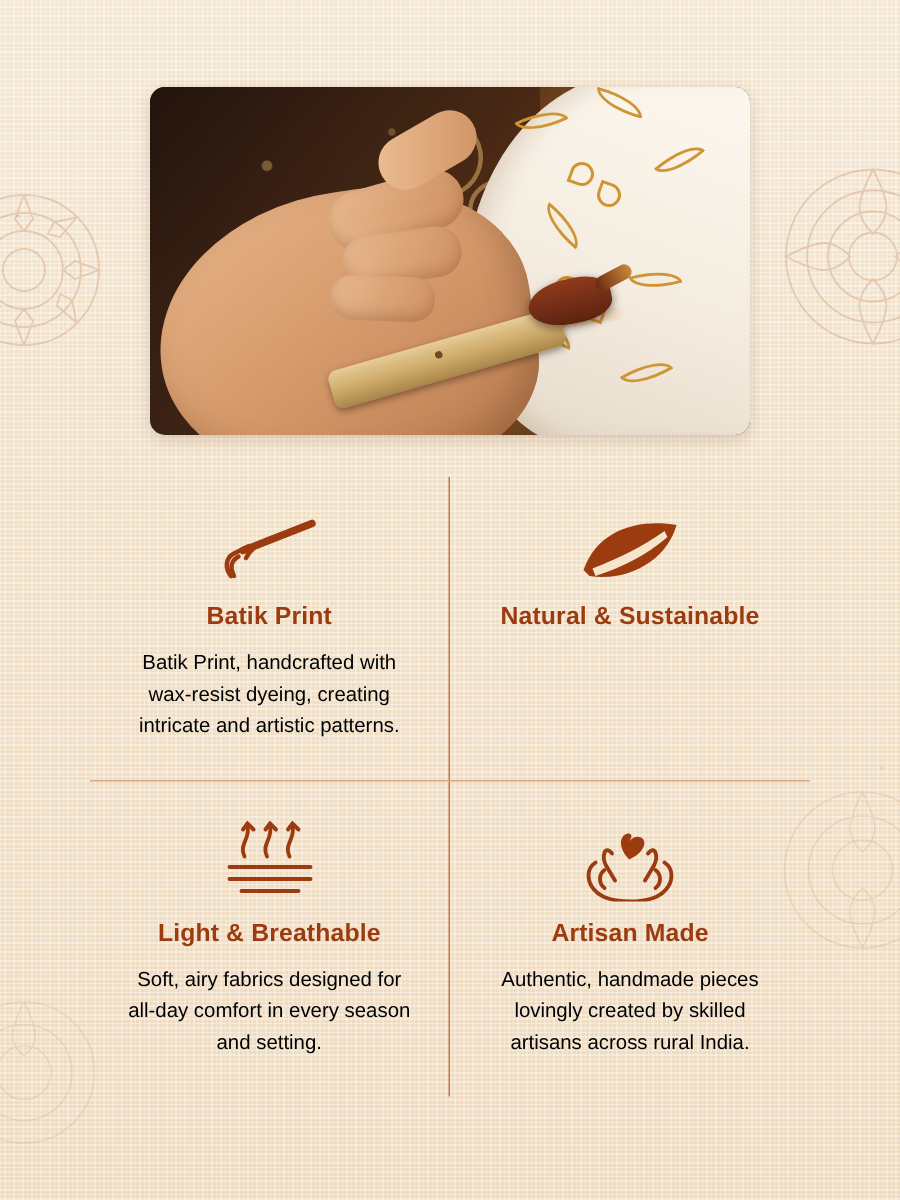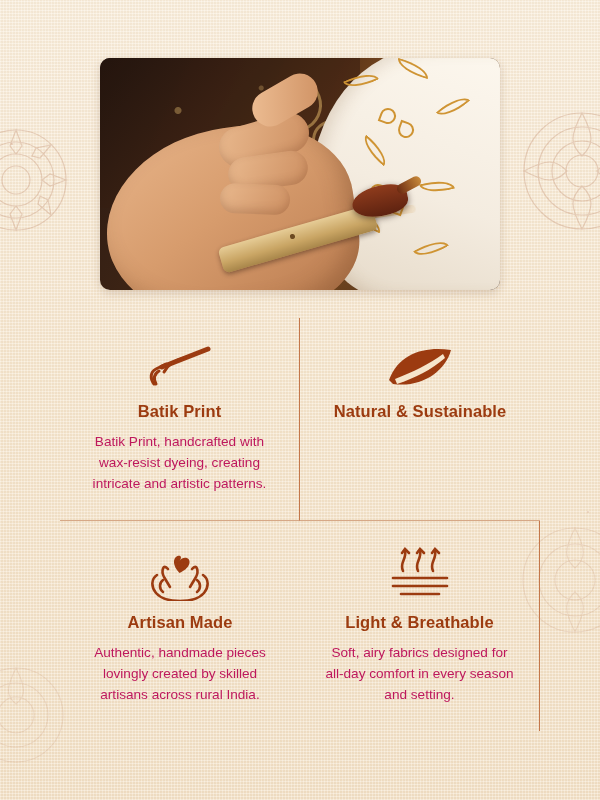--- a/index.html
+++ b/index.html
@@ -193,21 +193,21 @@
   .feat-title {
     font-size: 16.5px;
     font-weight: bold;
     color: #9c3b10;
     letter-spacing: 0.1px;
     margin-bottom: 10px;
   }
   .feat-desc {
     font-size: 13.6px;
     line-height: 1.55;
-    color: #be185d;
+    color: #000000;
   }
   svg { display: block; }
 </style>
 </head>
 <body>
 
 <div class="bg"></div>
 
 <div class="mandala m1">
   <svg width="120" height="120" viewBox="0 0 120 120" fill="none" stroke="currentColor" stroke-width="1.2">
@@ -311,47 +311,47 @@
     <div class="cell tr">
       <div class="icon-box">
         <svg width="70" height="44" viewBox="0 0 70 44" fill="#9c3b10">
           <path d="M4 34 C14 6 42 0 66 4 C60 26 36 42 8 38 Z"></path>
           <path d="M10 33 C28 26 44 18 58 8 L60 12 C46 24 30 32 12 38 Z" fill="#f6e5cb"></path>
         </svg>
       </div>
       <div class="feat-title">Natural &amp; Sustainable</div>
     </div>
 
-    <div class="cell br">
-      <div class="icon-box">
-        <svg width="74" height="52" viewBox="0 0 74 52" fill="none" stroke="#9c3b10" stroke-width="2.6" stroke-linecap="round" stroke-linejoin="round">
-          <path d="M37 25 C30 18 30 10 35 8 C38 7 40 9 37 13 C40 8 48 9 47 15 C46 20 41 23 37 25 Z" fill="#9c3b10" stroke="none" transform="translate(-0.5,-1)"></path>
-          <path d="M25 20 C20 14 18 22 21 28 L27 38"></path>
-          <path d="M49 20 C54 14 56 22 53 28 L47 38"></path>
-          <path d="M14 26 C8 30 8 38 13 44 C19 51 30 52 37 52 C44 52 55 51 61 44 C66 38 66 30 60 26"></path>
-          <path d="M20 31 C16 34 16 40 20 43"></path>
-          <path d="M54 31 C58 34 58 40 54 43"></path>
-        </svg>
-      </div>
-      <div class="feat-title">Artisan Made</div>
-      <div class="feat-desc">Authentic, handmade pieces lovingly created by skilled artisans across rural India.</div>
-    </div>
-
     <div class="cell bl">
       <div class="icon-box">
         <svg width="70" height="54" viewBox="0 0 70 54" fill="none" stroke="#9c3b10" stroke-width="2.6" stroke-linecap="round">
           <path d="M18 24 C14 16 22 12 20 4"></path>
             <path d="M17 6 l3 -4 l4 4"></path>
           <path d="M33 24 C29 16 37 12 35 4"></path>
             <path d="M32 6 l3 -4 l4 4"></path>
           <path d="M48 24 C44 16 52 12 50 4"></path>
             <path d="M47 6 l3 -4 l4 4"></path>
           <path d="M8 31 H62"></path>
             <path d="M8 39 H62"></path>
             <path d="M16 47 H54"></path>
         </svg>
       </div>
       <div class="feat-title">Light &amp; Breathable</div>
       <div class="feat-desc">Soft, airy fabrics designed for all-day comfort in every season and setting.</div>
     </div>
 
+    <div class="cell br">
+      <div class="icon-box">
+        <svg width="74" height="52" viewBox="0 0 74 52" fill="none" stroke="#9c3b10" stroke-width="2.6" stroke-linecap="round" stroke-linejoin="round">
+          <path d="M37 25 C30 18 30 10 35 8 C38 7 40 9 37 13 C40 8 48 9 47 15 C46 20 41 23 37 25 Z" fill="#9c3b10" stroke="none" transform="translate(-0.5,-1)"></path>
+          <path d="M25 20 C20 14 18 22 21 28 L27 38"></path>
+          <path d="M49 20 C54 14 56 22 53 28 L47 38"></path>
+          <path d="M14 26 C8 30 8 38 13 44 C19 51 30 52 37 52 C44 52 55 51 61 44 C66 38 66 30 60 26"></path>
+          <path d="M20 31 C16 34 16 40 20 43"></path>
+          <path d="M54 31 C58 34 58 40 54 43"></path>
+        </svg>
+      </div>
+      <div class="feat-title">Artisan Made</div>
+      <div class="feat-desc">Authentic, handmade pieces lovingly created by skilled artisans across rural India.</div>
+    </div>
+
   </div>
 </div>
 
 </body></html>

